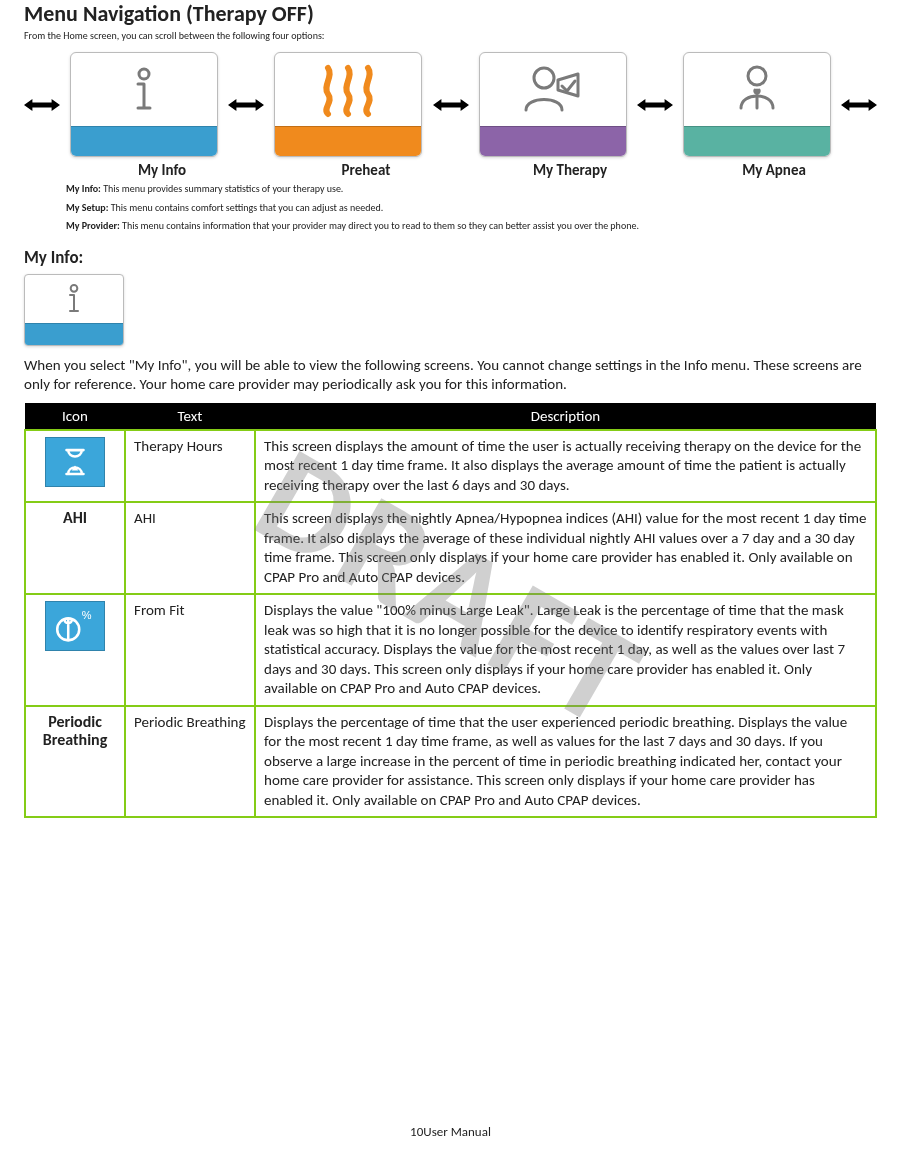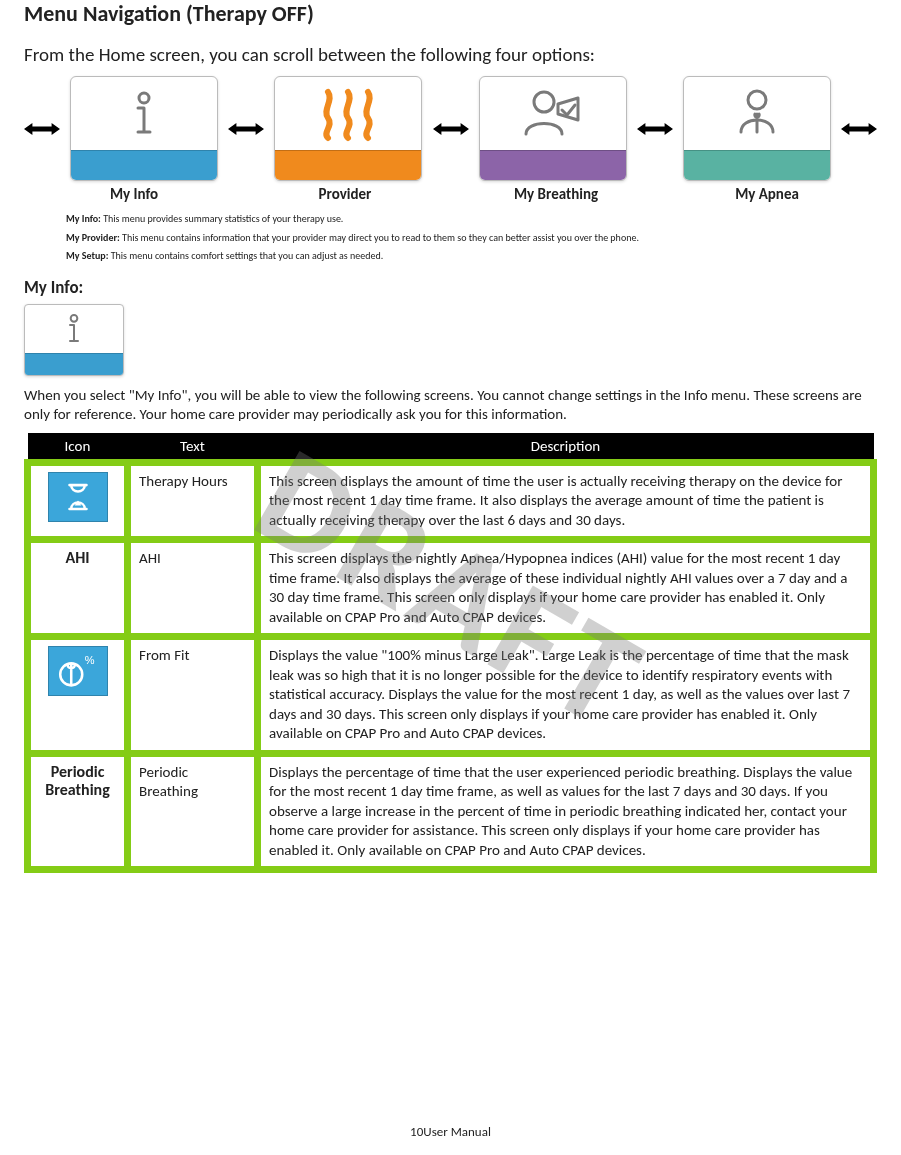--- a/index.html
+++ b/index.html
@@ -1,34 +1,34 @@
 <!DOCTYPE html>
 <html><head>
 <meta charset="utf-8">
 <style>
   * { box-sizing: border-box; margin: 0; padding: 0; }
   html, body { width: 901px; font-family: "Gill Sans", "Gill Sans MT", Calibri, sans-serif; color: #222; background: #fff; }
   body { padding: 0 24px 24px 24px; position: relative; min-height: 1155px; }
-  h1.page-title { font-size: 22px; font-weight: 700; margin-bottom: 16px; }
-  .intro { font-size: 19px; margin-bottom: 10px; }
+  h1.page-title { font-size: 22px; font-weight: 700; margin-bottom: 2px; }
+  .intro { font-size: 10px; margin-bottom: 10px; }
 
   .nav-row { display: flex; align-items: center; justify-content: space-between; margin: 6px 0 4px 0; }
   .arrow { display: flex; align-items: center; }
   .arrow svg { width: 36px; height: 18px; }
 
   .tile { width: 148px; height: 105px; border: 1px solid #bbb; border-radius: 6px; background: #fff; box-shadow: 0 1px 3px rgba(0,0,0,0.15); display: flex; flex-direction: column; overflow: hidden; }
   .tile .glyph { flex: 1; display: flex; align-items: center; justify-content: center; }
   .tile .bar { height: 30px; }
 
   .bar-blue   { background: #3a9ecf; border-top: 1px solid #2f83ac; }
   .bar-orange { background: #f08a1d; border-top: 1px solid #c26e15; }
   .bar-purple { background: #8c64a8; border-top: 1px solid #6e4f85; }
   .bar-teal   { background: #59b2a2; border-top: 1px solid #469184; }
 
-  .nav-labels { display: flex; margin-bottom: 10px; }
+  .nav-labels { display: flex; margin-bottom: 4px; gap: 28px; }
   .nav-labels .lbl { font-weight: 700; font-size: 15px; text-align: center; }
   .spacer36 { width: 36px; flex: none; }
   .lblcell { width: 148px; flex: none; text-align: center; }
   .gap { flex: 1; }
 
   .bullets { padding-left: 42px; font-size: 10px; }
   .bullets p { margin-bottom: 6px; line-height: 1.25; }
   .bullets .term { font-weight: 700; }
 
   .subhead { font-size: 17px; font-weight: 700; margin-top: 14px; margin-bottom: 6px; }
@@ -36,21 +36,21 @@
   .tile-small { width: 100px; height: 72px; border: 1px solid #bbb; border-radius: 4px; background:#fff; box-shadow:0 1px 3px rgba(0,0,0,0.15); display:flex; flex-direction:column; overflow:hidden; margin-bottom:10px; }
   .tile-small .glyph { flex:1; display:flex; align-items:center; justify-content:center; }
   .tile-small .bar { height: 22px; }
 
   .note { font-size: 15px; line-height: 1.3; margin-bottom: 8px; }
 
   table.info { width: 100%; border-collapse: collapse; font-size: 15px; }
   table.info thead th { background:#000; color:#fff; font-weight:400; text-align:center; padding:4px 6px; }
   table.info thead th:nth-child(1){ width:100px;margin-top:48px; }
   table.info thead th:nth-child(2){ width:130px;text-align:center; }
-  table.info td { border:7px solid #84cc16; padding:6px 8px; vertical-align:top; line-height:1.3; }
+  table.info td { border:2px solid #84cc16; padding:6px 8px; vertical-align:top; line-height:1.3; }
   table.info td.iconcell { text-align:center; vertical-align:top; padding:6px 4px; }
   table.info td.iconcell .icon-box { width:60px; height:50px; margin:0 auto; background:#3ba6da; border:1px solid #2f83ac; display:flex; align-items:center; justify-content:center; }
   table.info td.iconcell .icon-text { font-weight:700; font-size:16px; line-height:1.15; }
   table.info td.textcell { }
 
   .watermark { position:absolute; left:50%; top:520px; transform:translate(-50%,-10%) rotate(30deg); font-size:140px; font-weight:700; color:rgba(120,120,120,0.35); letter-spacing:6px; pointer-events:none; z-index:5; }
 
   .footer { position:absolute; bottom:16px; left:24px; right:24px; display:flex; justify-content:center; font-size:13px; }
 
   
@@ -138,32 +138,32 @@
     <svg viewBox="0 0 60 24">
         <polygon points="0,12 14,2 14,8 46,8 46,2 60,12 46,22 46,16 14,16 14,22" fill="#000"></polygon>
       </svg>
   </span>
 </div>
 
 <div class="nav-labels">
   <span class="spacer36"></span>
   <span class="lblcell lbl">My Info</span>
   <span class="gap"></span>
-  <span class="lblcell lbl">Provider</span>
+  <span class="lblcell lbl">Preheat</span>
   <span class="gap"></span>
-  <span class="lblcell lbl">My Breathing</span>
+  <span class="lblcell lbl">My Therapy</span>
   <span class="gap"></span>
   <span class="lblcell lbl">My Apnea</span>
   <span class="spacer36"></span>
 </div>
 
 <div class="bullets">
   <p><span class="term">My Info:</span><span> This menu provides summary statistics of your therapy use.</span></p>
+  <p><span class="term">My Setup:</span><span> This menu contains comfort settings that you can adjust as needed.</span></p>
   <p><span class="term">My Provider:</span><span> This menu contains information that your provider may direct you to read to them so they can better assist you over the phone.</span></p>
-  <p><span class="term">My Setup:</span><span> This menu contains comfort settings that you can adjust as needed.</span></p>
 </div>
 
 <h2 class="subhead">My Info:</h2>
 
 <div class="tile-small">
   <div class="glyph">
     <svg width="40" height="40" viewBox="0 0 60 60">
         <circle cx="30" cy="14" r="5" class="stroke-gray"></circle>
         <path d="M30 24 v24 M24 24 h6 M24 48 h12" class="stroke-gray"></path>
       </svg>

